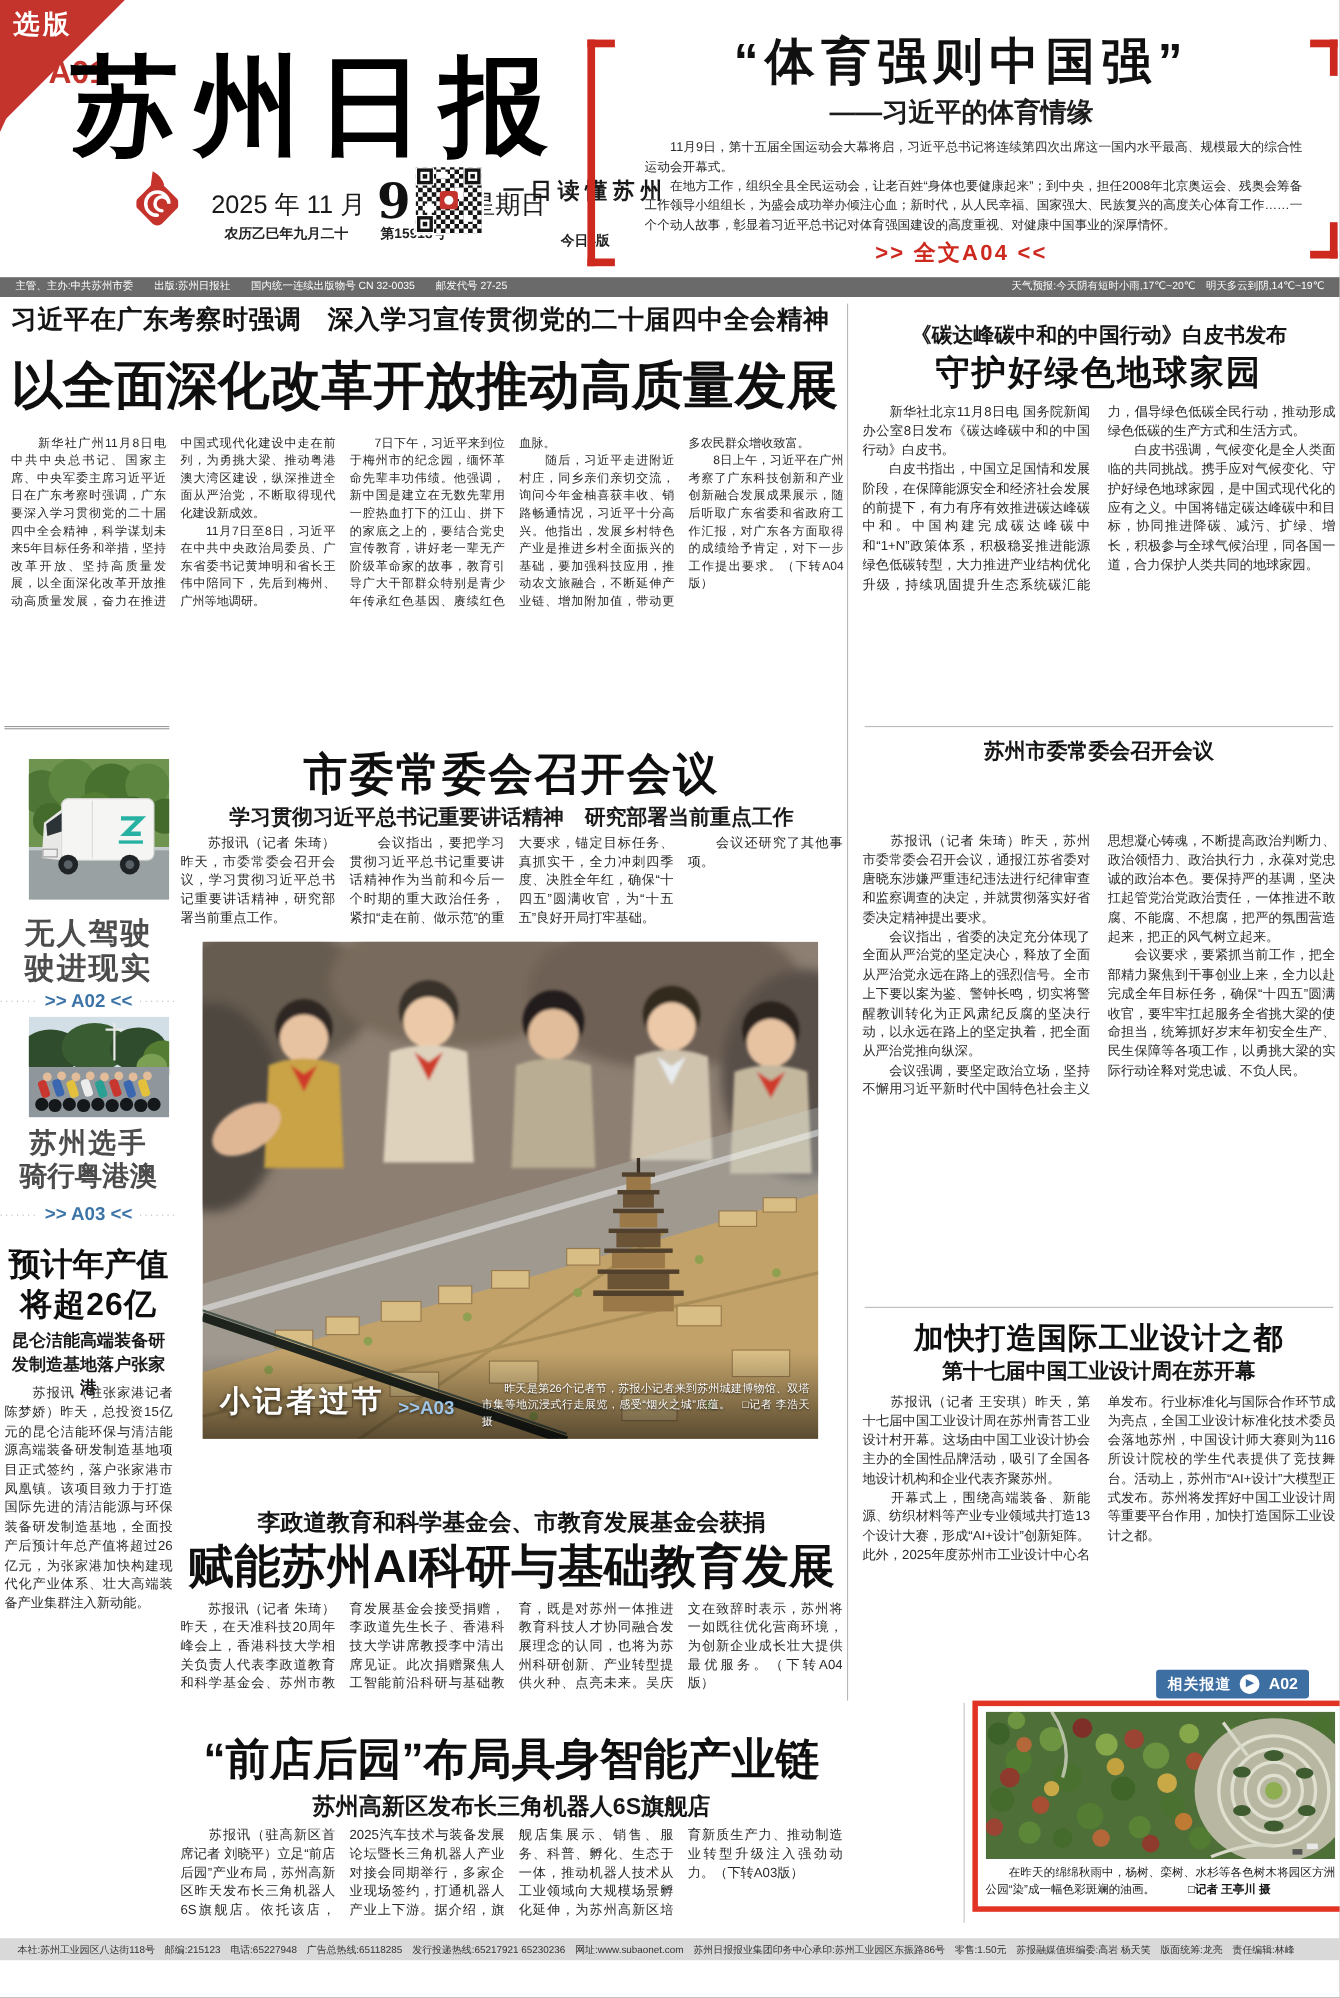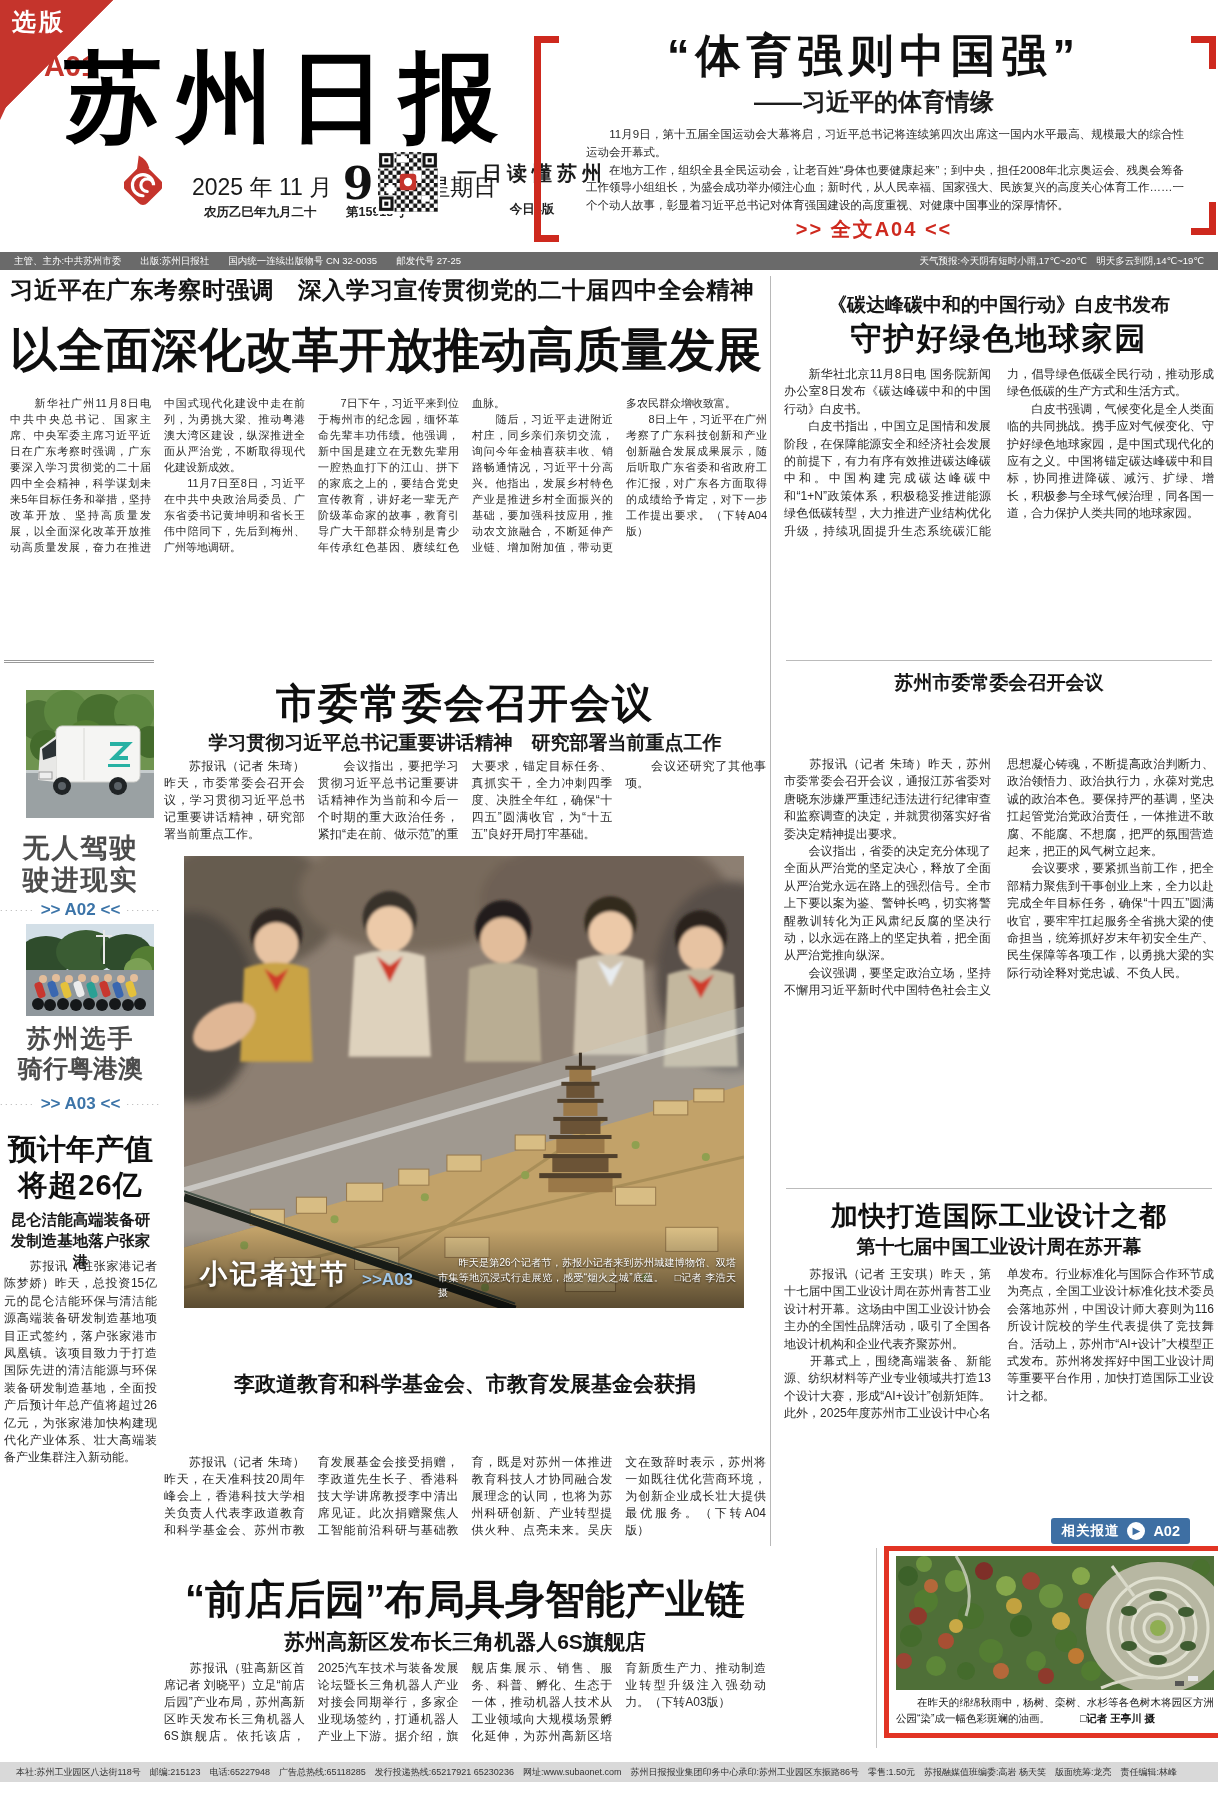--- a/index.html
+++ b/index.html
@@ -24,21 +24,21 @@
   #dl-main{position:absolute;left:74px;top:8px;white-space:nowrap;}
   #dl-date{font-size:23px;color:#1a1a1a;}
   #dl-day{font-family:"DejaVu Serif",serif;font-size:44px;font-weight:bold;color:#111;margin:0 6px;vertical-align:-4px;}
   #dl-daychar,#dl-weekday{font-size:23px;color:#1a1a1a;}
   #dl-weekday{margin-left:16px;}
   #dl-sub{position:absolute;left:86px;top:54px;font-size:12.5px;font-weight:bold;color:#222;white-space:nowrap;}
   #dl-issue{margin-left:26px;}
   #dl-qr{position:absolute;left:258px;top:0px;width:64px;height:64px;}
   #dl-slogan-wrap{position:absolute;left:336px;top:10px;width:156px;text-align:center;}
   #dl-slogan{font-size:20px;font-weight:bold;letter-spacing:5px;color:#1a1a1a;white-space:nowrap;}
-  #dl-pages{margin-top:14px;font-size:12.5px;font-weight:bold;color:#222;}
+  #dl-pages{margin-top:24px;font-size:12.5px;font-weight:bold;color:#222;}
 
   
   #sportbox{position:absolute;left:530px;top:26px;width:688px;height:218px;}
   .brk{position:absolute;border:0 solid #ce291e;}
   #brk-left{left:4px;top:10px;width:18px;height:192px;border-left-width:7px;border-top-width:7px;border-bottom-width:7px;}
   #brk-tr{right:2px;top:10px;width:18px;height:26px;border-right-width:7px;border-top-width:7px;}
   #brk-br{right:2px;top:176px;width:18px;height:26px;border-right-width:7px;border-bottom-width:7px;}
   #sport-title{position:absolute;left:30px;right:30px;top:0;text-align:center;font-size:45px;font-weight:bold;color:#101010;letter-spacing:6px;white-space:nowrap;}
   #sport-sub{position:absolute;left:30px;right:30px;top:60px;text-align:center;font-size:24px;font-weight:bold;color:#1c1c1c;}
   #sport-body{position:absolute;left:56px;right:34px;top:100px;height:86px;font-size:11.5px;line-height:1.55;}
@@ -421,20 +421,21 @@
         <line x1="0" y1="340" x2="330" y2="452" stroke="#1e231d" stroke-width="8"></line>
         <line x1="0" y1="334" x2="330" y2="446" stroke="#49554a" stroke-width="2"></line>
         <rect y="372" width="558" height="80" fill="url(#fade)"></rect>
       </svg>
       <span id="fp-cap-title">小记者过节</span>
       <span id="fp-cap-link">&gt;&gt;A03</span>
       <span id="fp-cap-text">　　昨天是第26个记者节，苏报小记者来到苏州城建博物馆、双塔市集等地沉浸式行走展览，感受“烟火之城”底蕴。　□记者 李浩天 摄</span>
     </div>
 
     <div id="ai-k">李政道教育和科学基金会、市教育发展基金会获捐</div>
+    <div id="ai-h">赋能苏州AI科研与基础教育发展</div>
     <div id="ai-b" class="jbody">　　苏报讯（记者 朱琦）昨天，在天准科技20周年峰会上，香港科技大学相关负责人代表李政道教育和科学基金会、苏州市教育发展基金会接受捐赠，李政道先生长子、香港科技大学讲席教授李中清出席见证。此次捐赠聚焦人工智能前沿科研与基础教育，既是对苏州一体推进教育科技人才协同融合发展理念的认同，也将为苏州科研创新、产业转型提供火种、点亮未来。吴庆文在致辞时表示，苏州将一如既往优化营商环境，为创新企业成长壮大提供最优服务。（下转A04版）</div>
 
     <div id="rob-h">“前店后园”布局具身智能产业链</div>
     <div id="rob-s">苏州高新区发布长三角机器人6S旗舰店</div>
     <div id="rob-b" class="jbody">　　苏报讯（驻高新区首席记者 刘晓平）立足“前店后园”产业布局，苏州高新区昨天发布长三角机器人6S旗舰店。依托该店，2025汽车技术与装备发展论坛暨长三角机器人产业对接会同期举行，多家企业现场签约，打通机器人产业上下游。据介绍，旗舰店集展示、销售、服务、科普、孵化、生态于一体，推动机器人技术从工业领域向大规模场景孵化延伸，为苏州高新区培育新质生产力、推动制造业转型升级注入强劲动力。（下转A03版）</div>
   </div>
 
   <div id="rightcol">
     <div id="r1-k" class="rc-kicker">《碳达峰碳中和的中国行动》白皮书发布</div>
     <div id="r1-h">守护好绿色地球家园</div>

